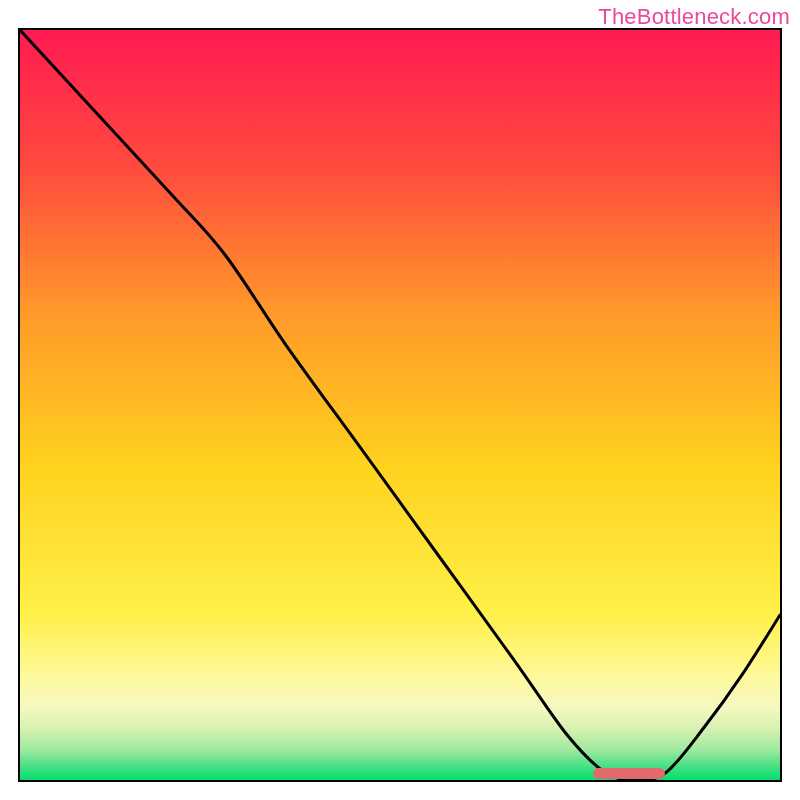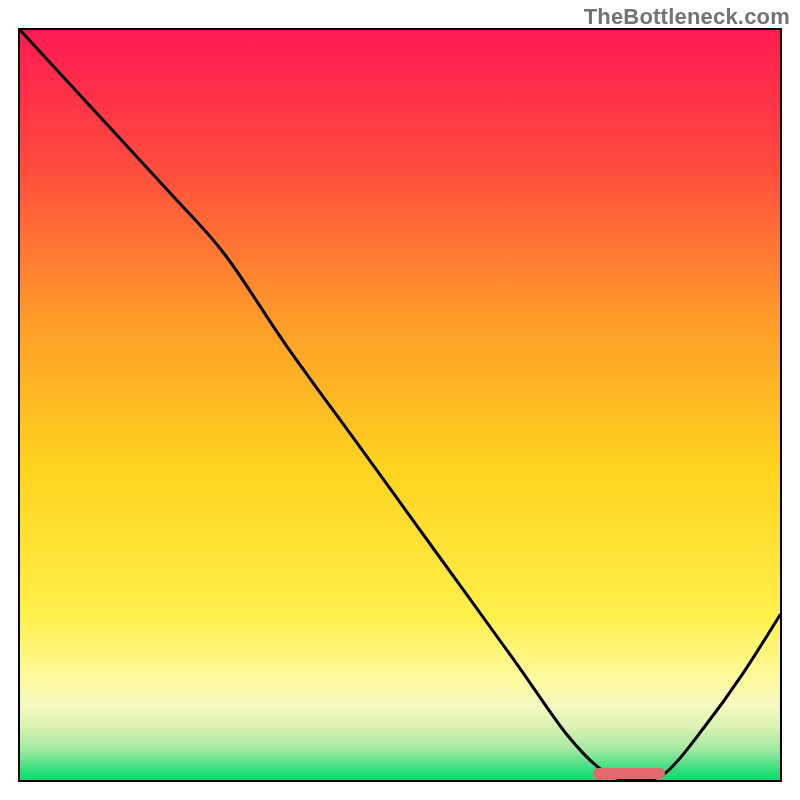--- a/index.html
+++ b/index.html
@@ -14,22 +14,22 @@
   .chart-root {
     position: relative;
     width: 800px;
     height: 800px;
   }
   .watermark {
     position: absolute;
     top: 4px;
     right: 10px;
     font-size: 22px;
-    font-weight: 700;
-    color: #737373;
+    font-weight: 400;
+    color: #ec4899;
     letter-spacing: 0.2px;
     user-select: none;
   }
   .plot-area {
     position: absolute;
     left: 18px;
     top: 28px;
     width: 764px;
     height: 754px;
     border: 2.5px solid #000;

